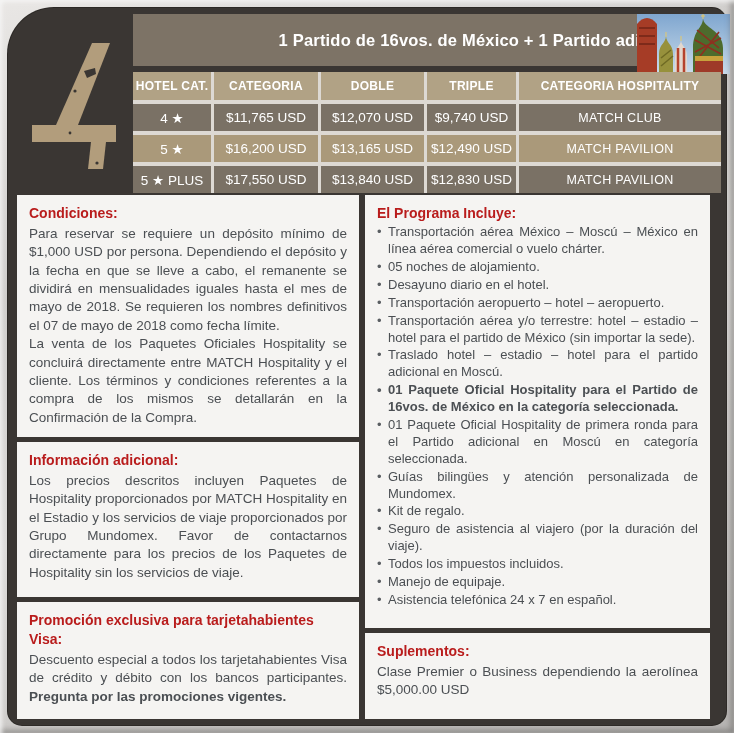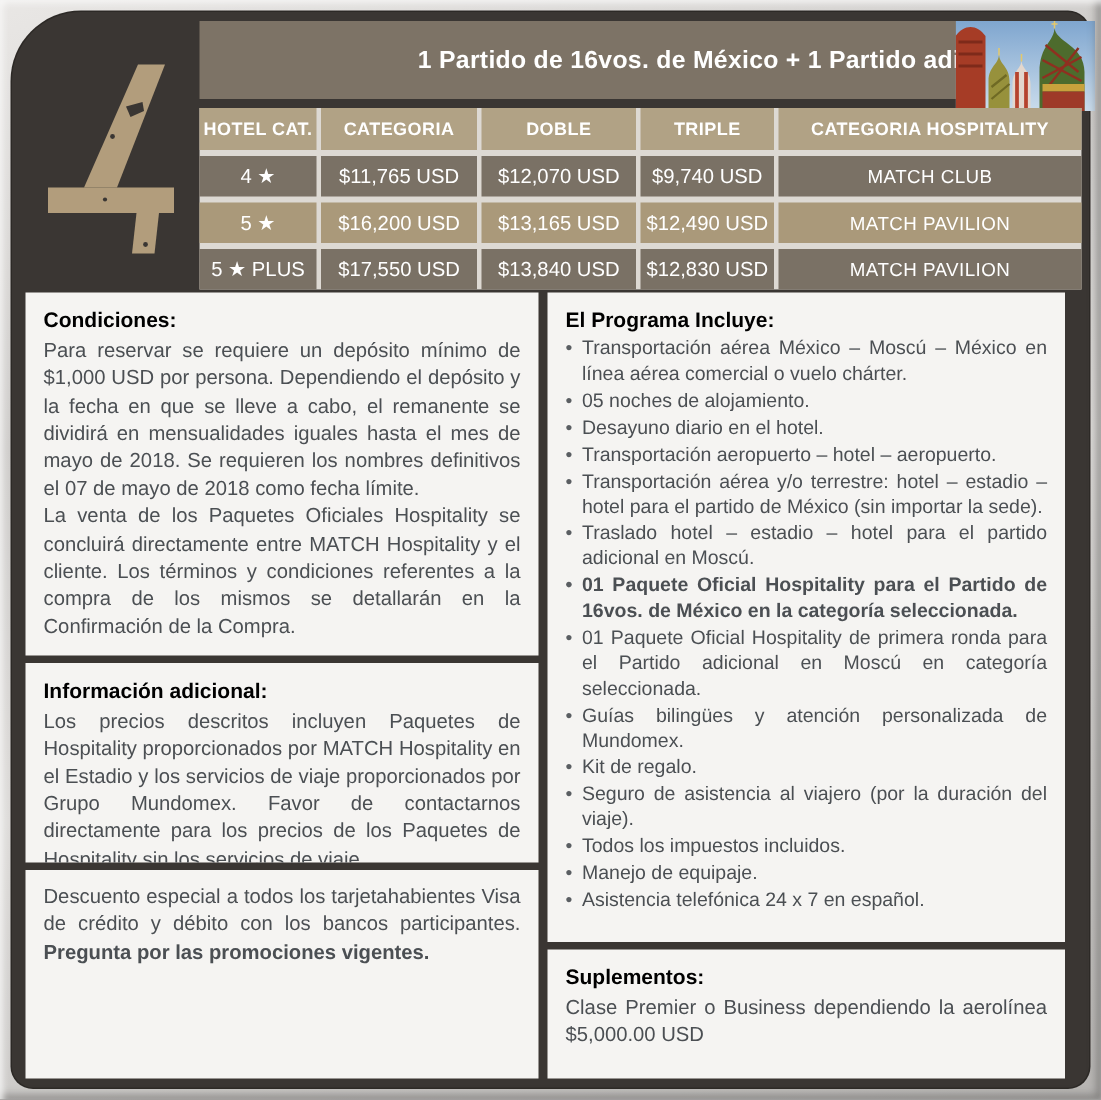--- a/index.html
+++ b/index.html
@@ -52,24 +52,24 @@
     position:absolute; left:9px; top:187px; width:693px; height:524px;
     display:flex; gap:6px;
   }
   .col { display:flex; flex-direction:column; gap:5px; }
   .col.left  { width:342px; }
   .col.right { flex:1; }
   .panel {
     background:#f5f4f2; padding:9px 12px; overflow:hidden;
     color:#4b4f53; font-size:13.5px; line-height:1.36;
   }
-  .panel h3 { color:#000000; font-size:14px; font-weight:bold; margin-bottom:2px; }
+  .panel h3 { color:#b91c1c; font-size:14px; font-weight:bold; margin-bottom:2px; }
   .panel p { text-align:justify; }
   .p-cond  { height:242px; }
-  .p-info  { height:133px; }
+  .p-info  { height:155px; }
   .p-promo { flex:1; }
   .p-prog  { height:433px; font-size:13px; line-height:1.3; }
   .p-supl  { flex:1; }
   .p-prog ul { list-style:none; }
   .p-prog li {
     position:relative; padding-left:11px; text-align:justify;
     margin-bottom:1px;
   }
   .p-prog li::before {
     content:"\2022"; position:absolute; left:0; top:0; color:#5a5e62;
@@ -162,20 +162,21 @@
           <p>Para reservar se requiere un depósito mínimo de $1,000 USD por persona. Dependiendo el depósito y la fecha en que se lleve a cabo, el remanente se dividirá en mensualidades iguales hasta el mes de mayo de 2018. Se requieren los nombres definitivos el 07 de mayo de 2018 como fecha límite.</p>
           <p>La venta de los Paquetes Oficiales Hospitality se concluirá directamente entre MATCH Hospitality y el cliente. Los términos y condiciones referentes a la compra de los mismos se detallarán en la Confirmación de la Compra.</p>
         </section>
 
         <section class="panel p-info">
           <h3>Información adicional:</h3>
           <p>Los precios descritos incluyen Paquetes de Hospitality proporcionados por MATCH Hospitality en el Estadio y los servicios de viaje proporcionados por Grupo Mundomex. Favor de contactarnos directamente para los precios de los Paquetes de Hospitality sin los servicios de viaje.</p>
         </section>
 
         <section class="panel p-promo">
+          <h3>Promoción exclusiva para tarjetahabientes Visa:</h3>
           <p><span>Descuento especial a todos los tarjetahabientes Visa de crédito y débito con los bancos participantes. </span><span class="b">Pregunta por las promociones vigentes.</span></p>
         </section>
 
       </div>
       <div class="col right">
 
         <section class="panel p-prog">
           <h3>El Programa Incluye:</h3>
           <ul>
             <li>Transportación aérea México – Moscú – México en línea aérea comercial o vuelo chárter.</li>

